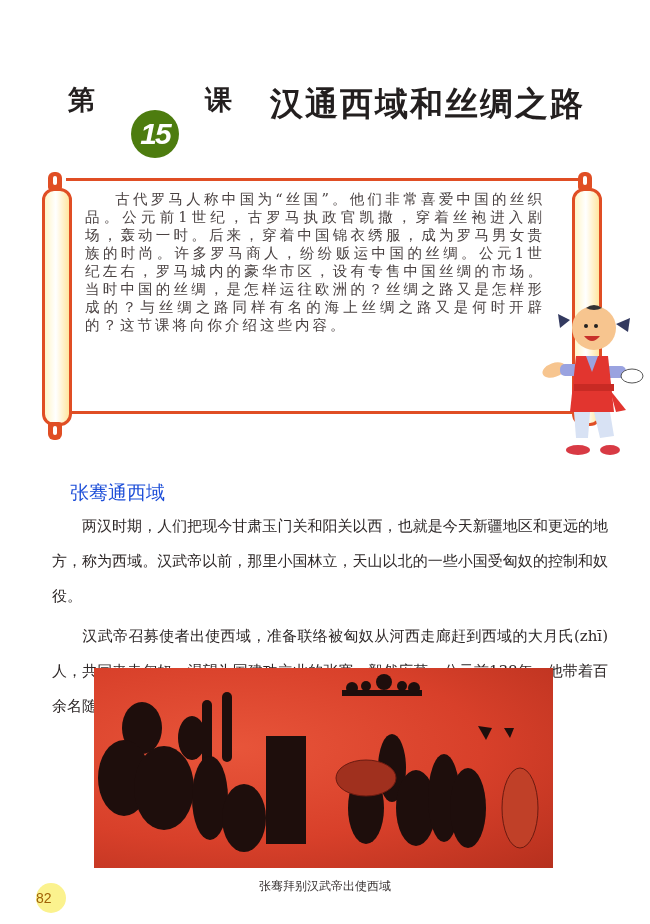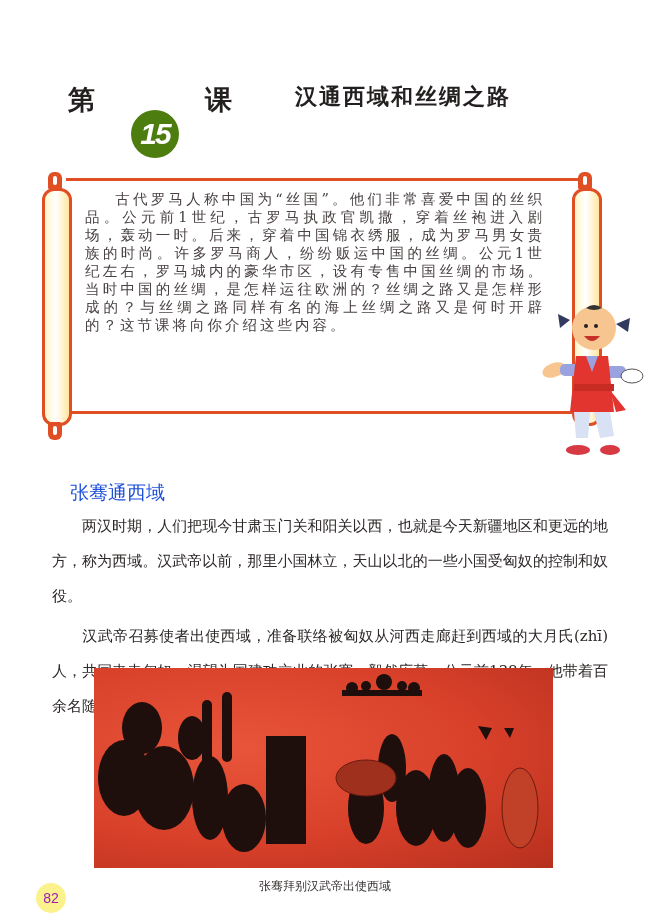--- a/index.html
+++ b/index.html
@@ -2,42 +2,42 @@
 <html><head>
 <meta charset="utf-8">
 <style>
   html,body{margin:0;padding:0;background:#ffffff;}
   body{width:650px;height:924px;position:relative;overflow:hidden;font-family:"DejaVu Serif","Liberation Serif",serif;color:#2a2626;}
   .title{position:absolute;left:0;top:72px;width:650px;height:50px;}
   .title .t-di{position:absolute;left:68px;top:10px;font-size:27px;font-weight:bold;font-family:"DejaVu Sans",sans-serif;color:#231f1f;}
   .title .badge{position:absolute;left:131px;top:2px;width:48px;height:48px;border-radius:50%;background:#4d7c0f;display:flex;align-items:center;justify-content:center;margin-top:36px;}
   .title .badge span{color:#fff;font-family:"Liberation Sans",sans-serif;font-style:italic;font-size:30px;font-weight:bold;letter-spacing:-2px;}
   .title .t-ke{position:absolute;left:205px;top:10px;font-size:27px;font-weight:bold;font-family:"DejaVu Sans",sans-serif;color:#231f1f;}
-  .title .t-name{position:absolute;left:270px;top:10px;font-size:22px;font-weight:bold;font-family:"DejaVu Sans",sans-serif;color:#231f1f;letter-spacing:2px;margin-left:25px;}
+  .title .t-name{position:absolute;left:270px;top:10px;font-size:33px;font-weight:bold;font-family:"DejaVu Sans",sans-serif;color:#231f1f;letter-spacing:2px;}
 
   .scroll{position:absolute;left:36px;top:160px;width:580px;height:300px;}
   .scroll .paper{position:absolute;left:30px;top:18px;width:520px;height:230px;border-top:3px solid #e04e24;border-bottom:3px solid #e04e24;background:#fff;}
   .rod{position:absolute;width:24px;border:3px solid #e04e24;border-radius:12px;background:linear-gradient(90deg,#fff5c8 0%,#ffffff 45%,#ffe6a0 100%);}
   .rod.left{left:6px;top:28px;height:232px;}
   .rod.right{left:536px;top:28px;height:232px;}
   .knob{position:absolute;width:14px;height:18px;background:#e04e24;border-radius:6px 6px 3px 3px;}
   .knob i{position:absolute;left:5px;top:4px;width:4px;height:9px;background:#fff;border-radius:2px;}
   .scroll-text{position:absolute;left:85px;top:190px;width:460px;font-size:14.5px;line-height:18px;color:#4a4242;letter-spacing:3px;text-align:justify;}
 
   .kid{position:absolute;left:530px;top:290px;width:118px;height:172px;}
 
   .section-h{position:absolute;left:70px;top:480px;font-size:19px;color:#1d4ed8;font-family:"DejaVu Sans",sans-serif;}
   .body-text{position:absolute;left:52px;width:556px;font-size:15px;line-height:35px;color:#2e2828;text-align:justify;}
   .body-text.p1{top:509px;}
   .body-text.p2{top:612px;margin-top:7px;}
   .indent{display:inline-block;width:30px;}
 
   .figure{position:absolute;left:94px;top:668px;width:459px;height:200px;background:radial-gradient(ellipse at 30% 40%,#e8553a 0%,#d8402a 55%,#b6301e 100%);overflow:hidden;}
   .caption{position:absolute;left:0;top:878px;width:650px;text-align:center;font-size:12px;color:#3a3434;}
-  .page-num{position:absolute;left:36px;top:883px;width:30px;height:30px;border-radius:50%;background:#fbf28e;display:flex;align-items:center;justify-content:center;font-family:"Liberation Sans",sans-serif;font-size:14px;color:#a21caf;}
+  .page-num{position:absolute;left:36px;top:883px;width:30px;height:30px;border-radius:50%;background:#fbf28e;display:flex;align-items:center;justify-content:flex-start;font-family:"Liberation Sans",sans-serif;font-size:14px;color:#a16207;}
 </style>
 </head>
 <body>
 
 <div class="title">
   <span class="t-di">第</span>
   <div class="badge">
     <span>15</span>
   </div>
   <span class="t-ke">课</span>

